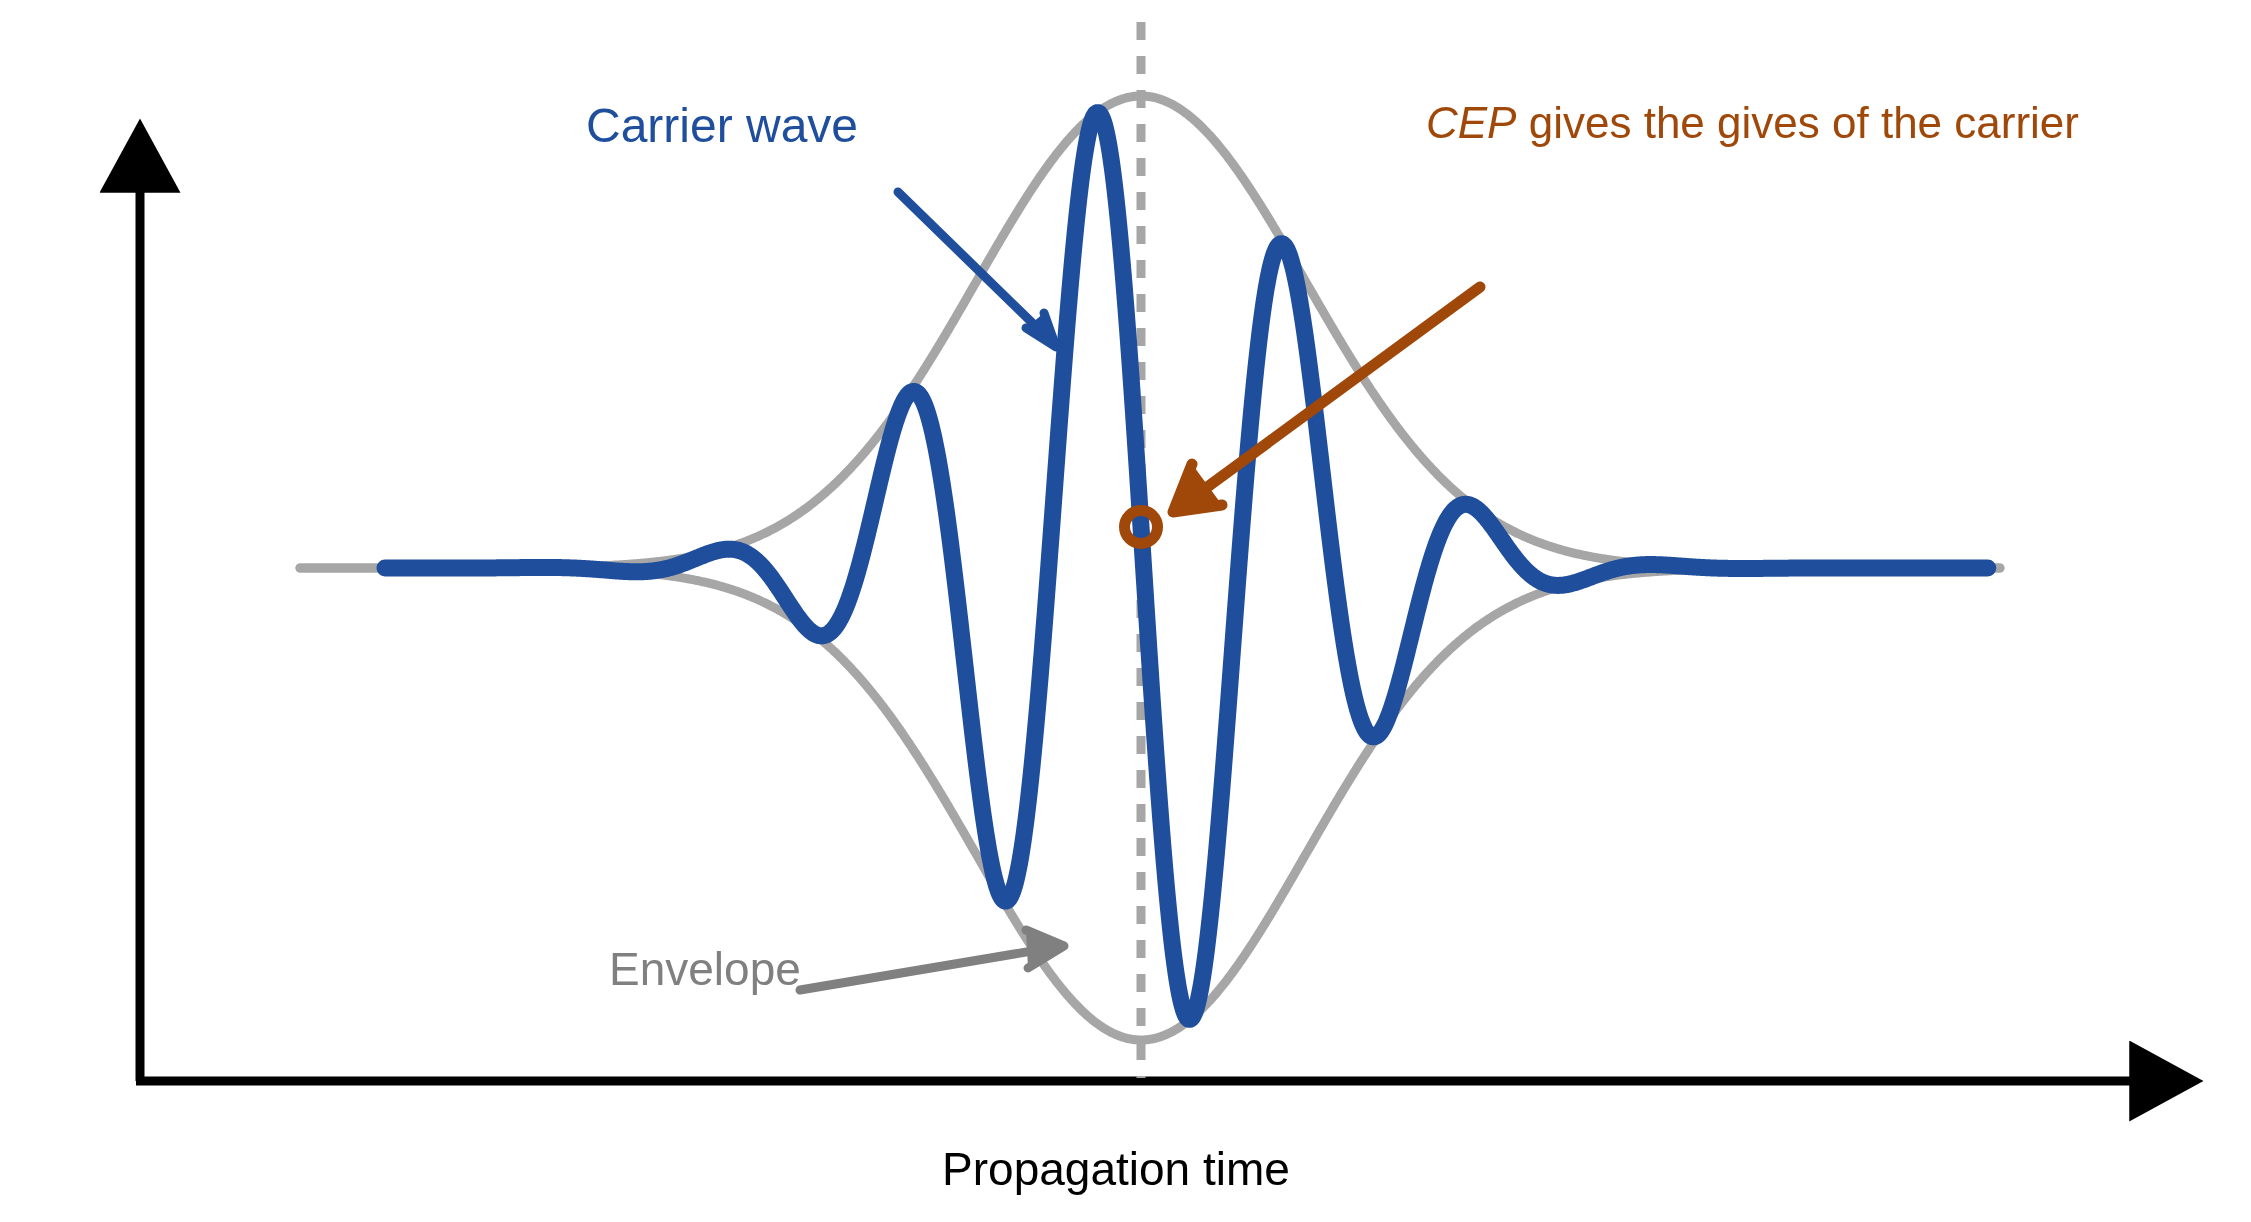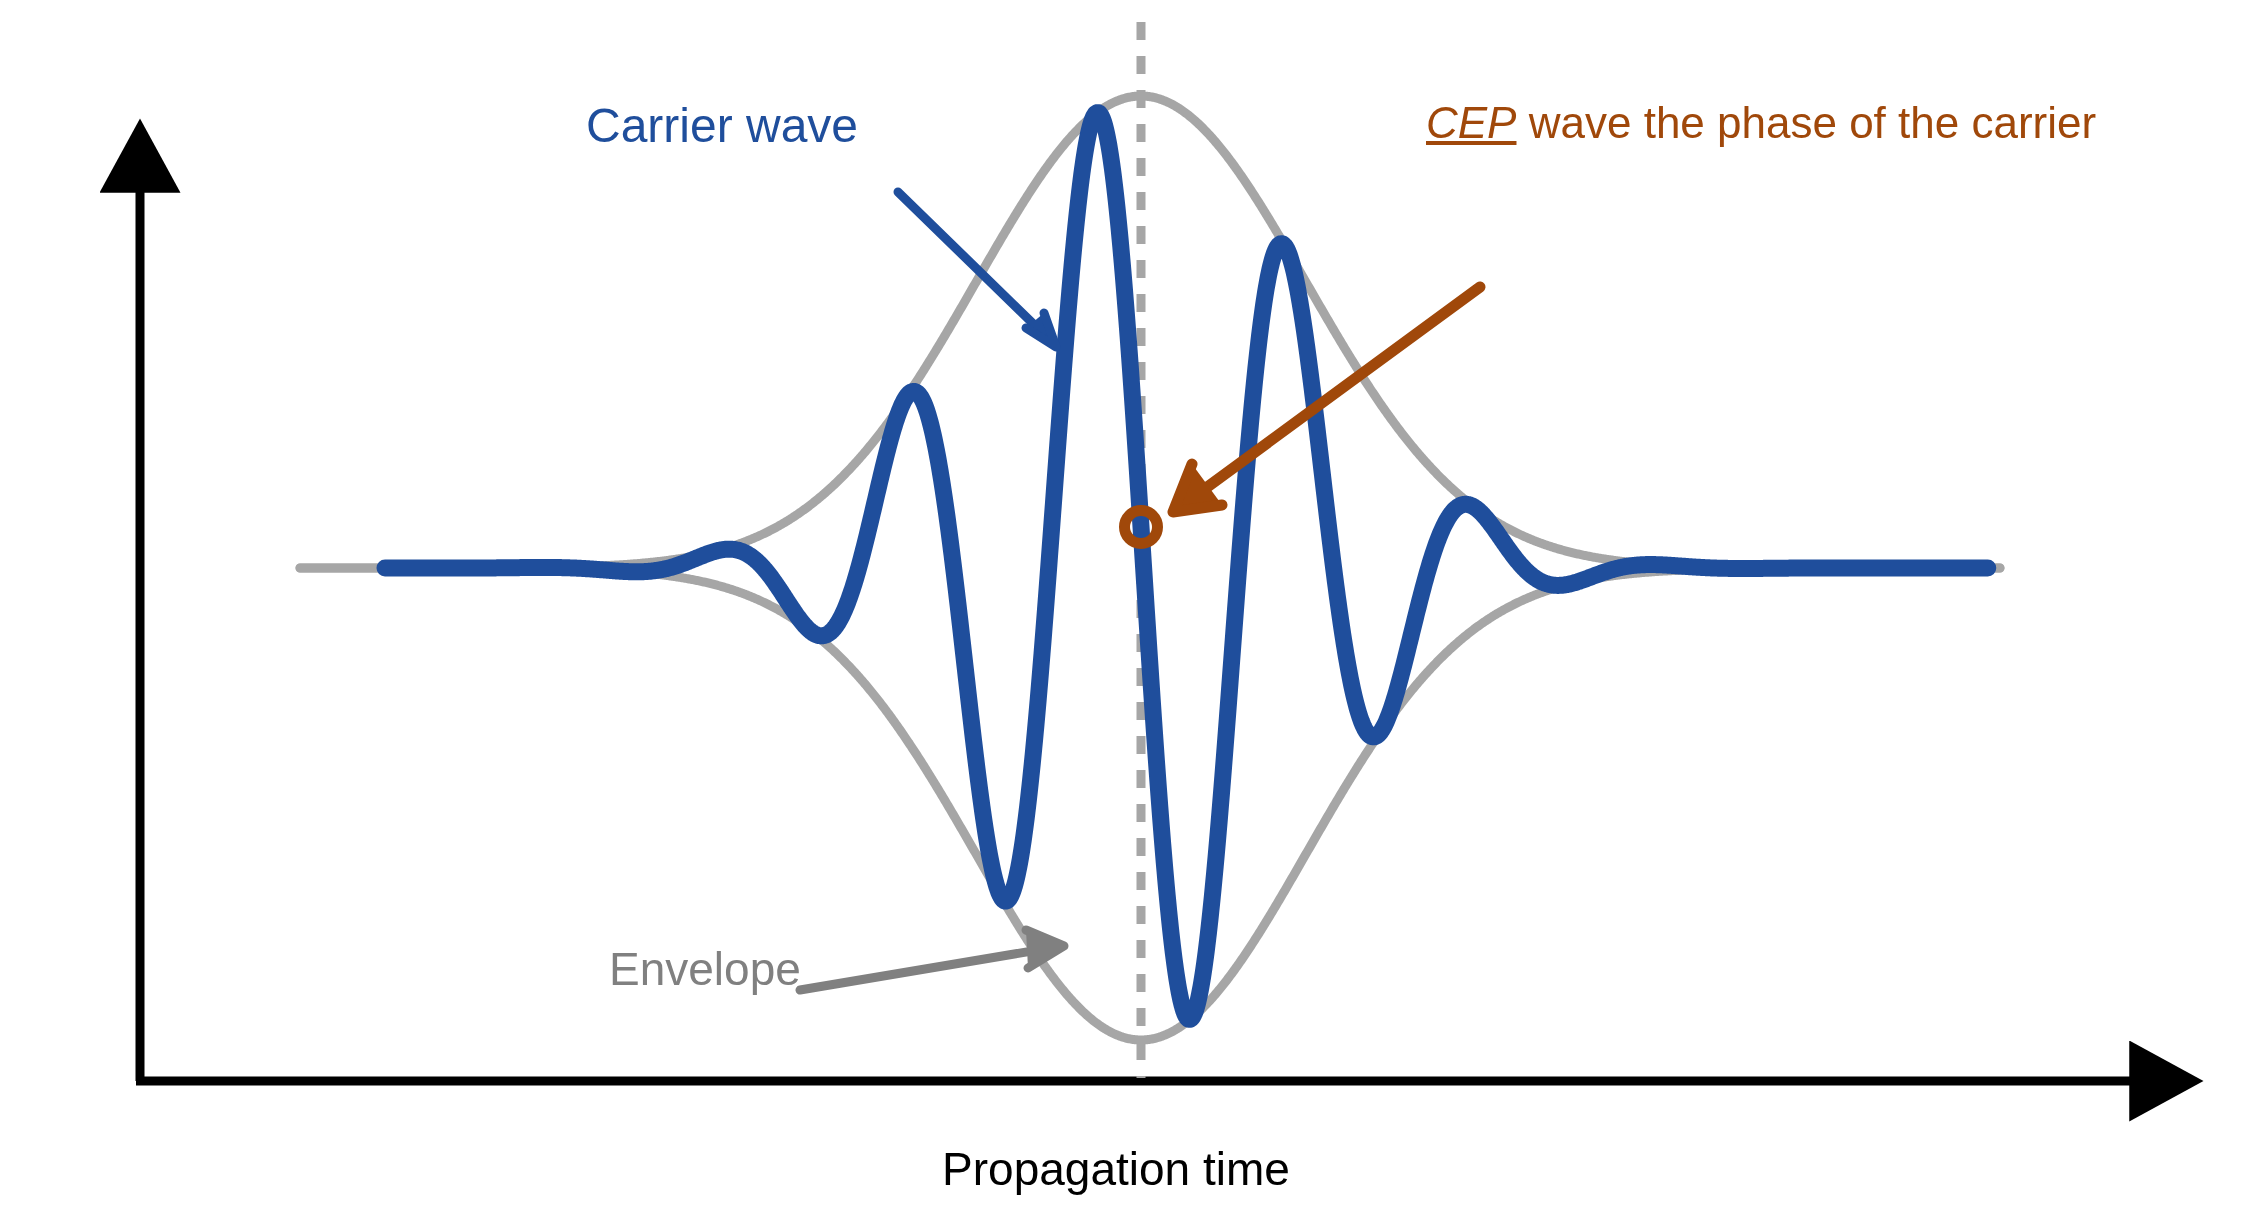--- a/index.html
+++ b/index.html
@@ -63,21 +63,20 @@
   }
   #cep-label {
     left: 1426px;
     top: 96px;
     font-size: 44px;
     color: #A0480A;
     line-height: 1.22;
   }
   #cep-label .em {
     font-style: italic;
-    text-decoration: underline;
   }
 </style>
 </head>
 <body>
 
 <div id="stage">
 
   <svg id="figure" viewBox="0 0 2251 1222">
     <defs>
       <marker id="axis-arrow" viewBox="0 0 12 12" refX="9" refY="6" markerWidth="9" markerHeight="9" orient="auto-start-reverse">
@@ -118,15 +117,15 @@
   </svg>
 
   <div class="lbl" id="ylabel">Electric field</div>
 
   <div class="lbl" id="carrier-label">Carrier wave</div>
 
   <div class="lbl" id="xlabel">Propagation time</div>
 
   <div class="lbl" id="envelope-label">Envelope</div>
 
-  <div class="lbl" id="cep-label"><span class="em">CEP</span><span> wave the phase of the carrier</span><br></div>
+  <div class="lbl" id="cep-label"><span class="em">CEP</span><span> gives the gives of the carrier</span><br></div>
 
 </div>
 
 </body></html>

